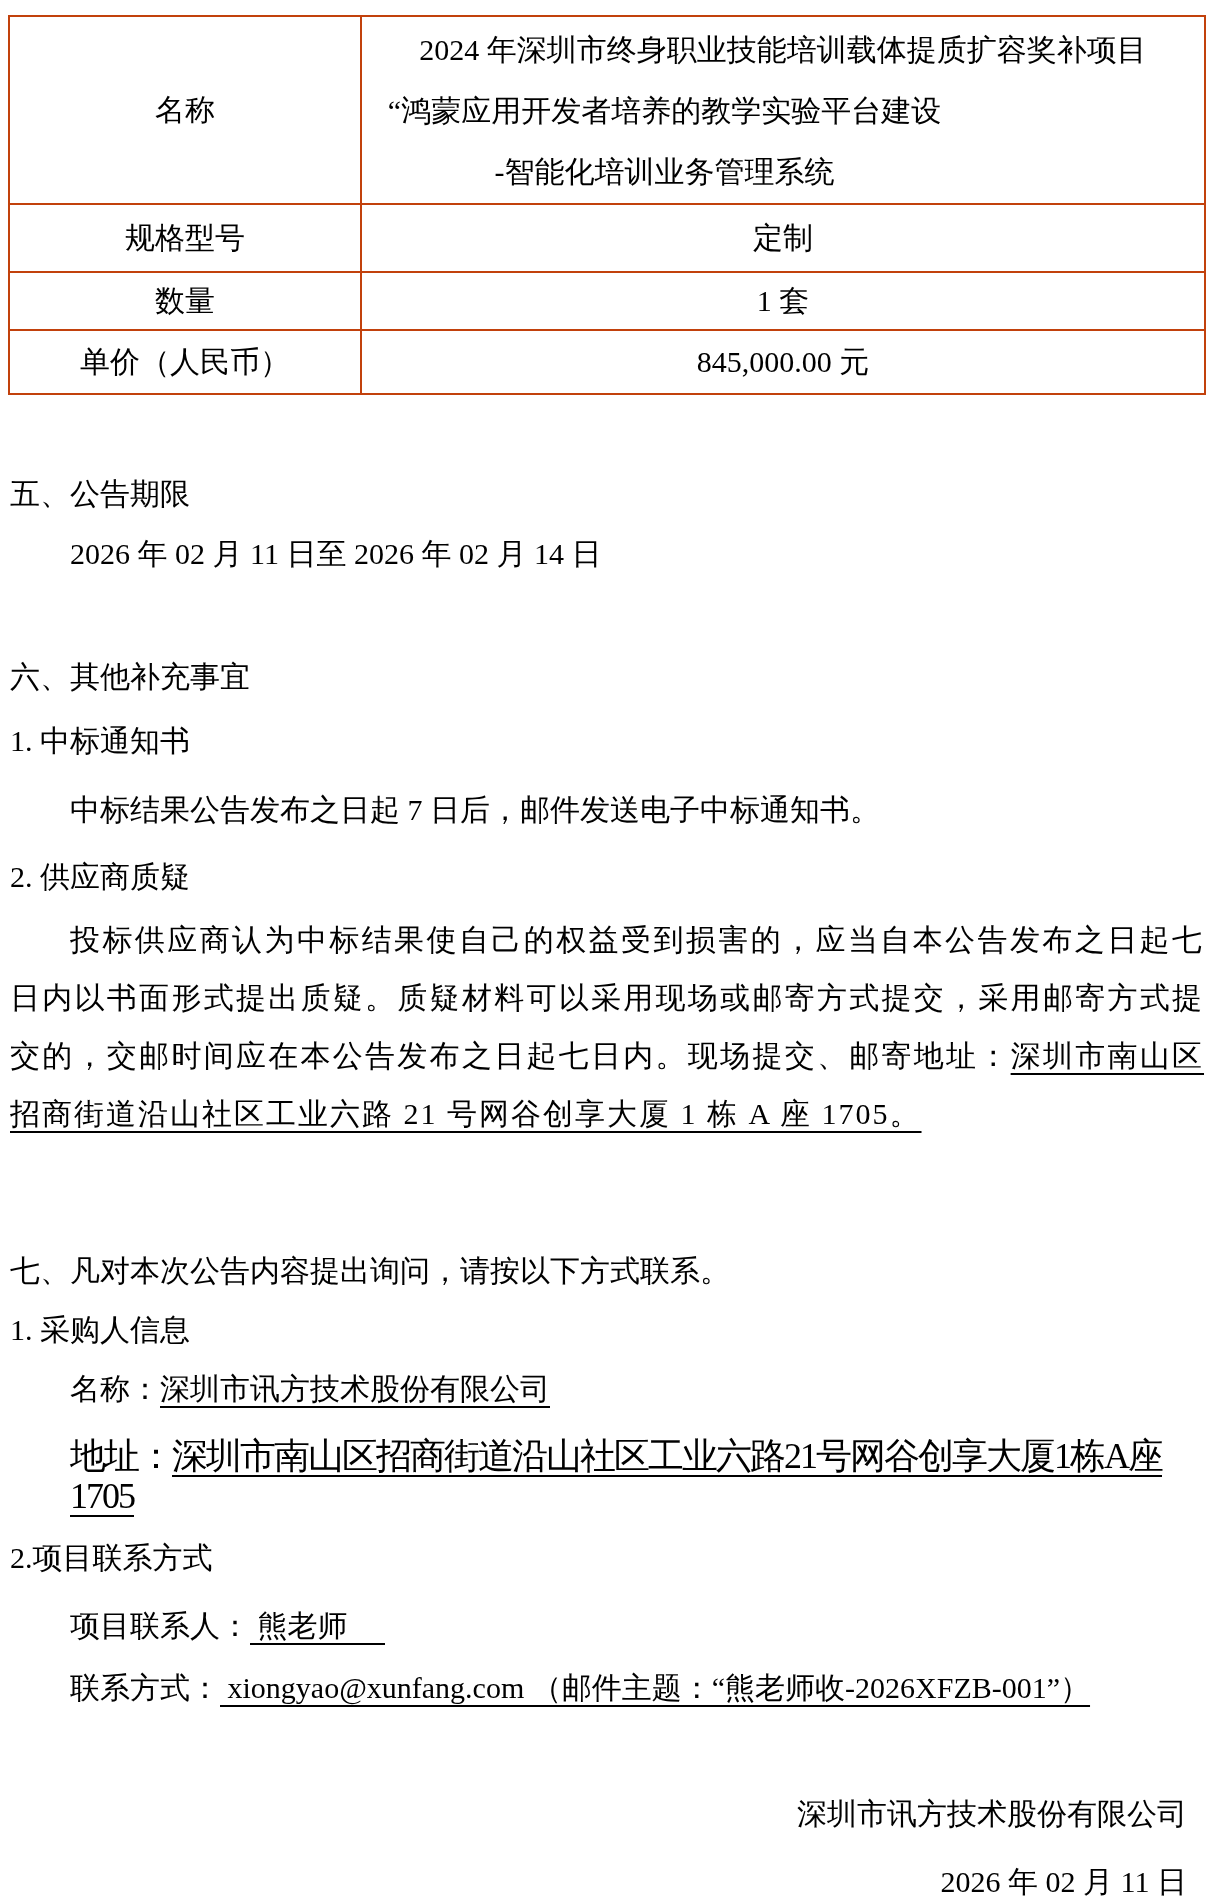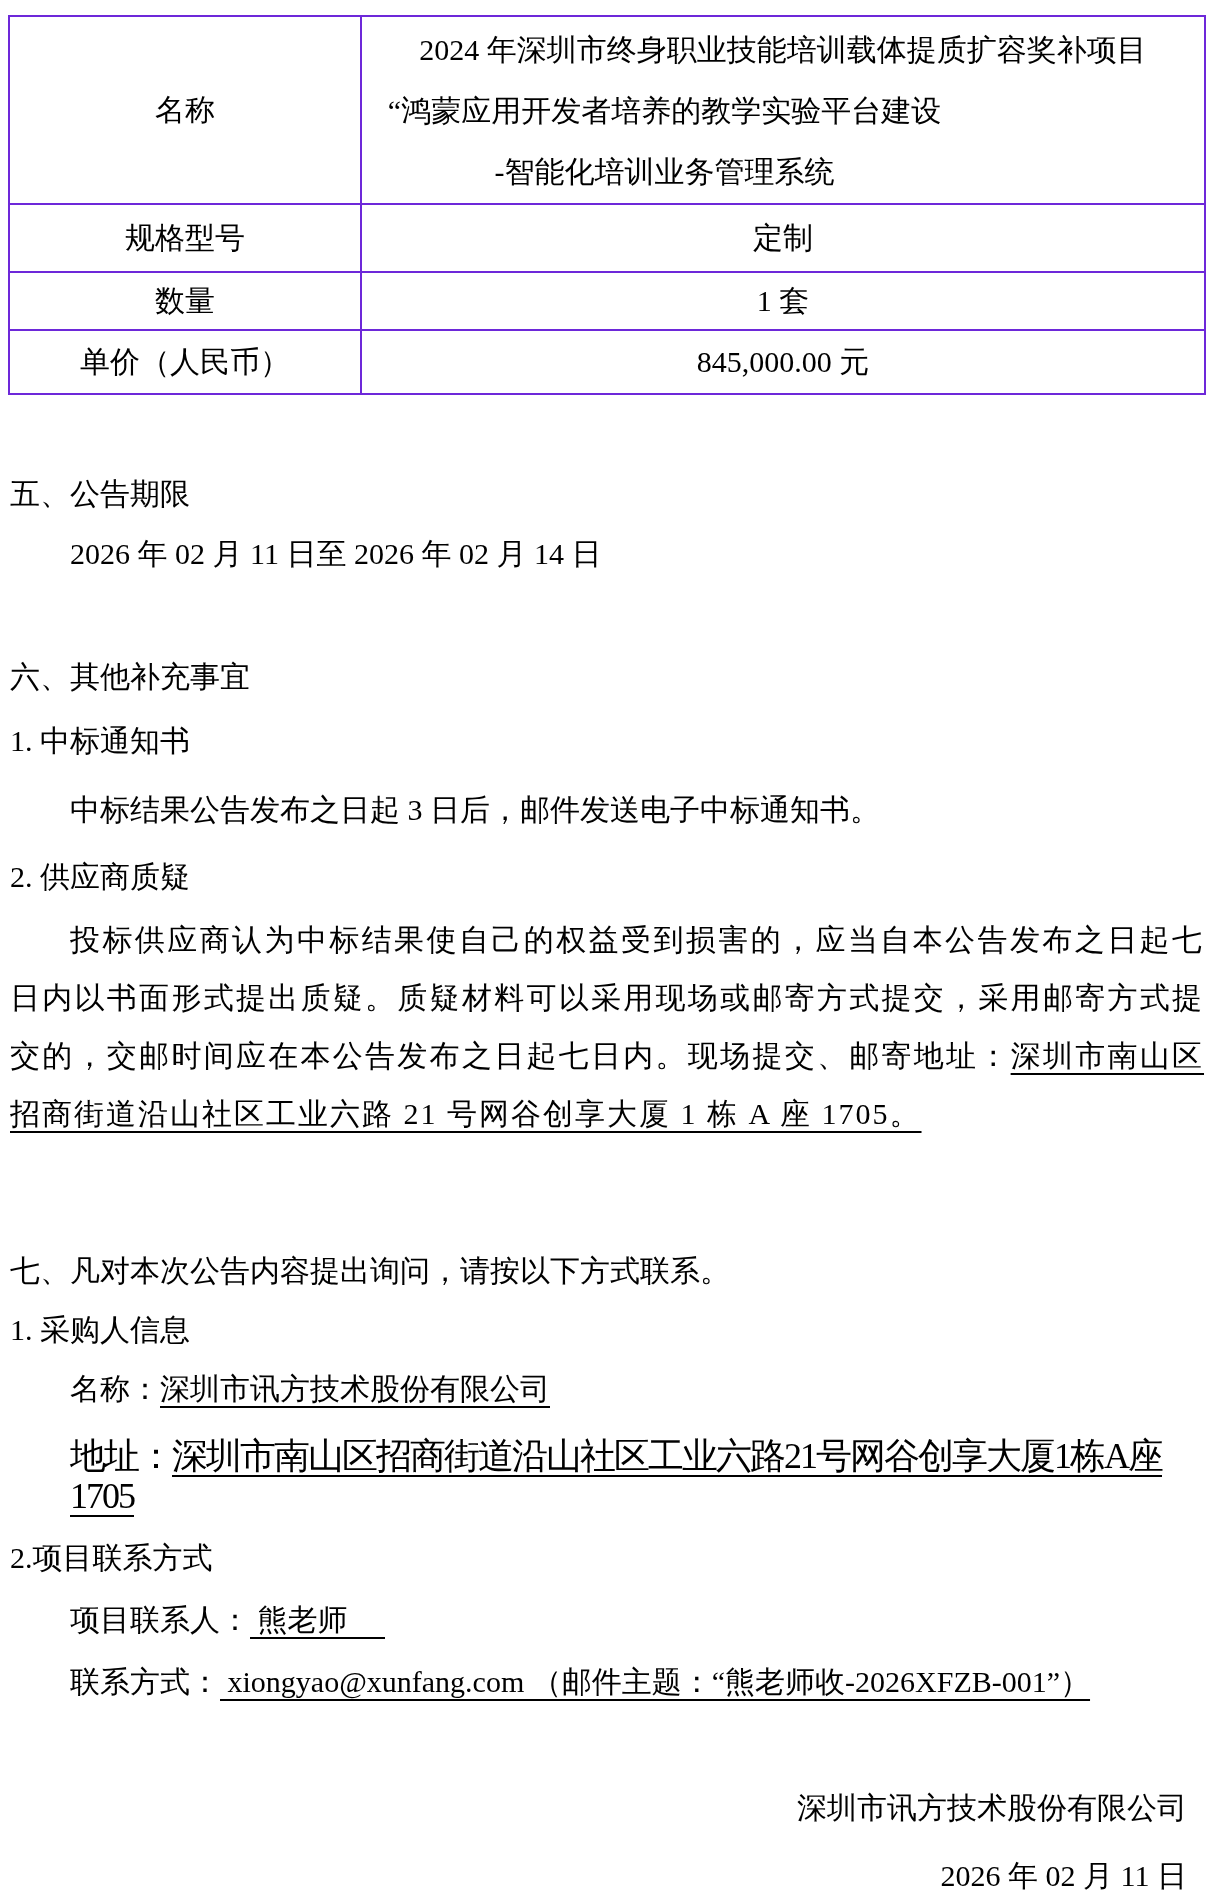--- a/index.html
+++ b/index.html
@@ -22,21 +22,21 @@
   }
 
   
   table.doc-table {
     border-collapse: collapse;
     width: 1198px;
     margin: 15px 8px 0 8px;
     table-layout: fixed;
   }
   table.doc-table td {
-    border: 2px solid #6d28d9;
+    border: 2px solid #c2410c;
     padding: 0;
     vertical-align: middle;
   }
   td.label-cell {
     width: 350px;
     text-align: center;
   }
   td.value-cell {
     text-align: center;
   }
@@ -76,21 +76,21 @@
     text-indent: 60px;
     letter-spacing: 2px;
     white-space: normal;
   }
   .sec7-heading   { margin-top: 108px; }
   .p1-title       { margin-top: 19px; }
   .p1-name        { margin-top: 19px; }
   .p1-addr        { margin-top: 27px; letter-spacing: -2px; font-size: 36px; }
   .p1-contact     { margin-top: 22px; }
   .p2-title       { margin-top: 22px; }
-  .p2-person      { margin-top: 22px; }
+  .p2-person      { margin-top: 28px; }
   .p2-method      { margin-top: 22px; }
 
   .footer-company { margin-top: 86px; text-align: right; padding-right: 17px; }
   .footer-date    { margin-top: 28px; text-align: right; padding-right: 17px; }
 
   .u {
     text-decoration: underline;
     text-underline-offset: 7px;
     text-decoration-thickness: 1.5px;
     white-space: pre-wrap;
@@ -140,21 +140,21 @@
     </tbody>
   </table>
 
   <div class="content">
 
     <div class="line sec5-heading">五、公告期限</div>
     <div class="line sec5-date indent">2026 年 02 月 11 日至 2026 年 02 月 14 日</div>
 
     <div class="line sec6-heading">六、其他补充事宜</div>
     <div class="line item1-title">1. 中标通知书</div>
-    <div class="line item1-body indent">中标结果公告发布之日起 3 日后，邮件发送电子中标通知书。</div>
+    <div class="line item1-body indent">中标结果公告发布之日起 7 日后，邮件发送电子中标通知书。</div>
     <div class="line item2-title">2. 供应商质疑</div>
     <p class="item2-para"><span>投标供应商认为中标结果使自己的权益受到损害的，应当自本公告发布之日起七日内以书面形式提出质疑。质疑材料可以采用现场或邮寄方式提交，采用邮寄方式提交的，交邮时间应在本公告发布之日起七日内。现场提交、邮寄地址：</span><span class="u">深圳市南山区招商街道沿山社区工业六路 21 号网谷创享大厦 1 栋 A 座 1705。</span></p>
 
     <div class="line sec7-heading">七、凡对本次公告内容提出询问，请按以下方式联系。</div>
 
     <div class="line p1-title">1. 采购人信息</div>
     <div class="line p1-name indent"><span>名称：</span><span class="u">深圳市讯方技术股份有限公司</span></div>
     <div class="line p1-addr indent"><span>地址：</span><span class="u">深圳市南山区招商街道沿山社区工业六路21号网谷创享大厦1栋A座1705</span></div>
 
     <div class="line p2-title">2.项目联系方式</div>

